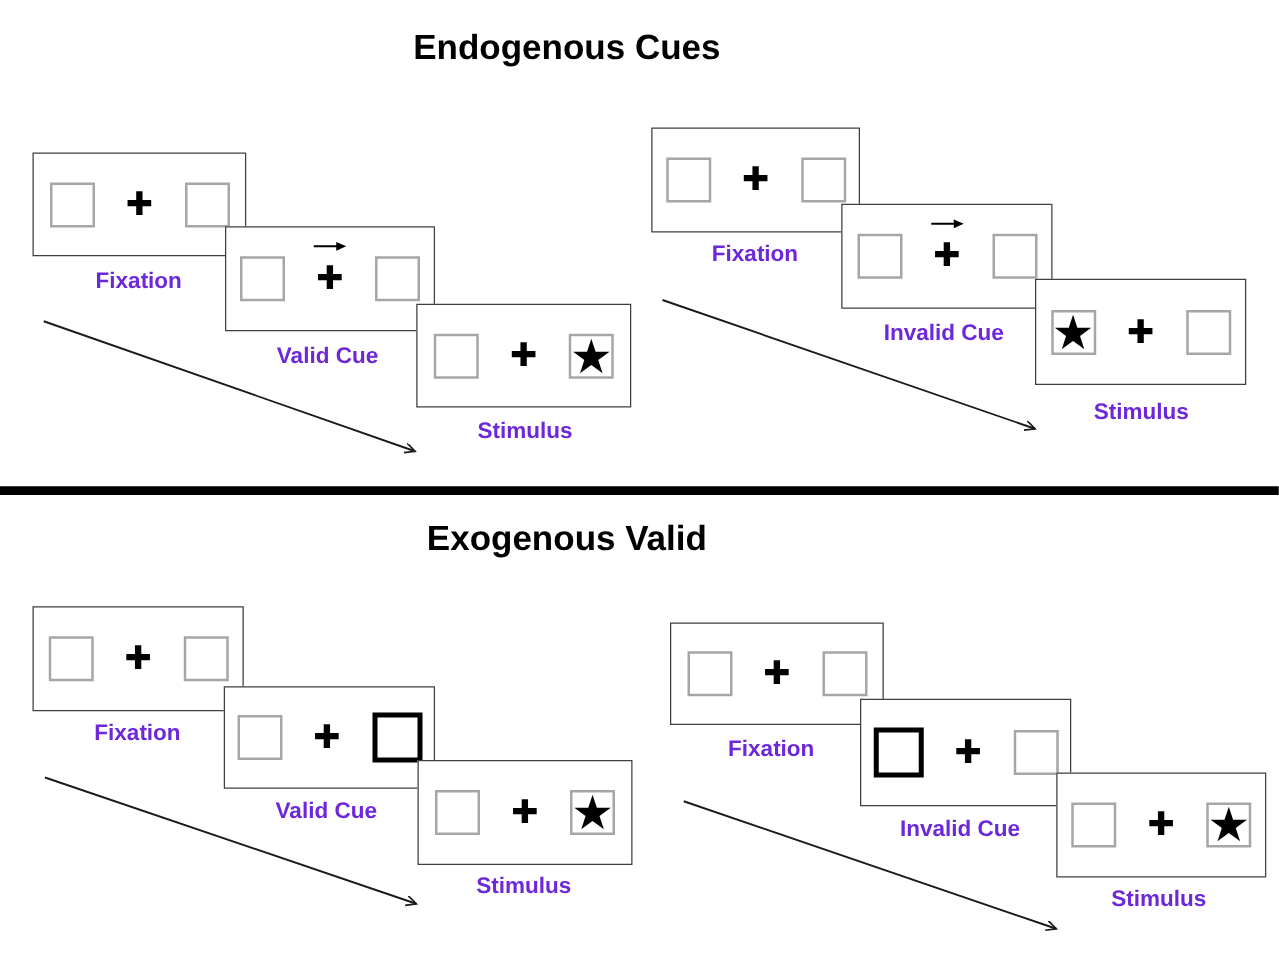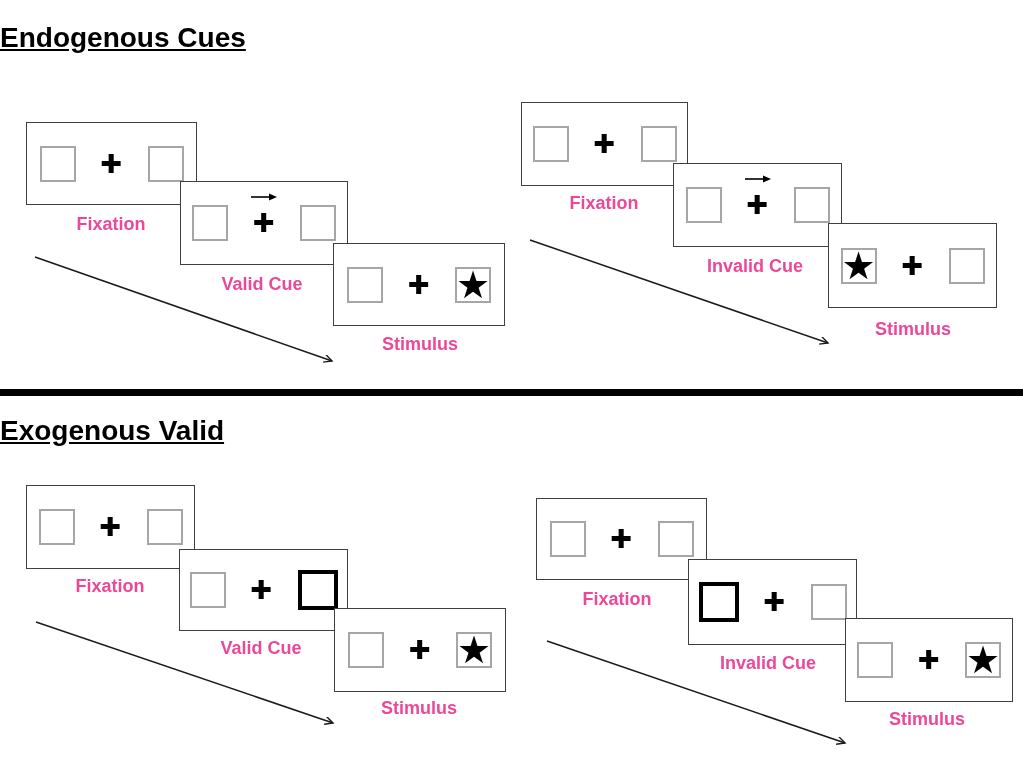--- a/index.html
+++ b/index.html
@@ -1,43 +1,43 @@
 <!DOCTYPE html>
 <html><head>
 <meta charset="utf-8">
 <style>
   html,body{margin:0;padding:0;}
   body{
     width:1023px;height:767px;position:relative;overflow:hidden;
     background:#ffffff;font-family:"Liberation Sans","DejaVu Sans",sans-serif;color:#000;
   }
   .title{
-    position:absolute;left:0;width:907px;text-align:left;
-    font-size:28px;font-weight:bold;text-decoration:underline;line-height:1.15;
+    position:absolute;left:0;width:907px;text-align:center;
+    font-size:28px;font-weight:bold;line-height:1.15;
   }
   .separator{position:absolute;left:0;width:1023px;height:7px;background:#000;}
   .card{
     position:absolute;background:#fff;border:1px solid #3f3f3f;box-sizing:border-box;
     display:flex;align-items:center;justify-content:center;gap:24px;
   }
   .sq{
     width:36px;height:36px;border:2px solid #a6a6a6;box-sizing:border-box;background:#fff;
     display:flex;align-items:center;justify-content:center;flex:0 0 auto;
   }
   .sq.cue{width:40px;height:40px;border:4px solid #000;}
   .plus-stack{
     position:relative;display:flex;align-items:center;justify-content:center;
     width:24px;height:36px;flex:0 0 auto;
   }
   .plus{font-family:"DejaVu Sans",sans-serif;font-size:26px;line-height:1;color:#000;}
   .cue-arrow{position:absolute;left:50%;top:-13px;transform:translateX(-50%);}
   .star{font-family:"DejaVu Sans",sans-serif;font-size:38px;line-height:36px;color:#000;}
   .flabel{
     position:absolute;width:130px;text-align:center;
-    font-weight:bold;font-size:18px;line-height:1.15;color:#ec4899;
+    font-weight:bold;font-size:18px;line-height:1.15;color:#6d28d9;
   }
   .seq-arrow{position:absolute;overflow:visible;}
   .defs-holder{position:absolute;width:0;height:0;}
 </style>
 </head>
 <body>
 
 <svg class="defs-holder">
   <defs>
     <marker id="ah" markerWidth="12" markerHeight="12" refX="8" refY="4" orient="auto" markerUnits="userSpaceOnUse">

